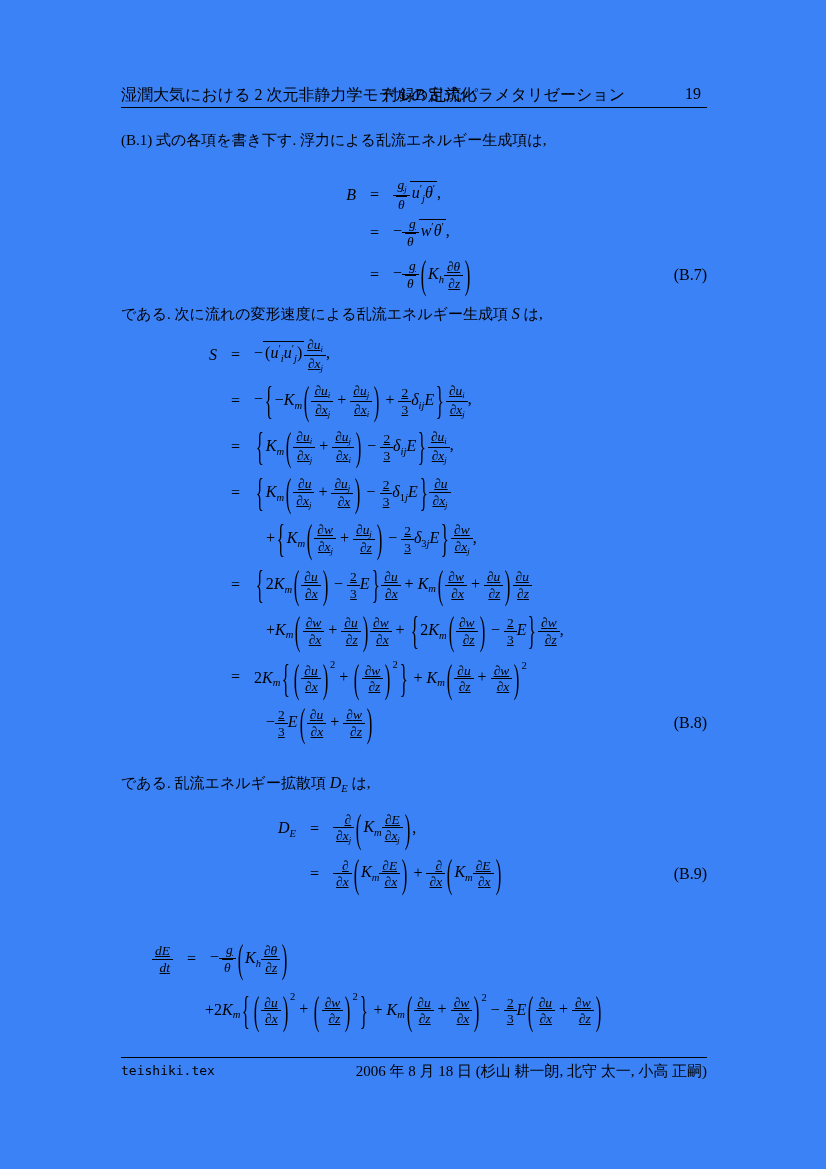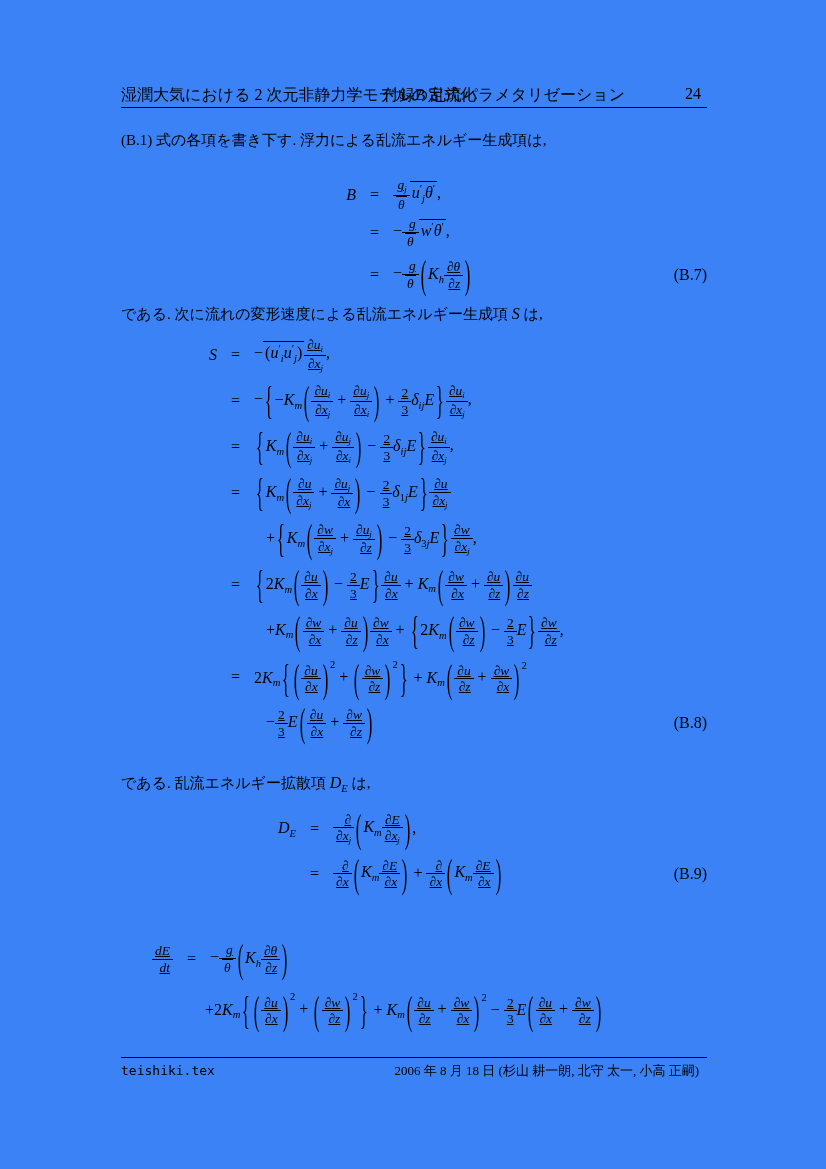--- a/index.html
+++ b/index.html
@@ -14,21 +14,21 @@
 
   
   .h-left   { position:absolute; left:0;   top:85px; font-size:16px; white-space:nowrap; }
   .h-overlay{ position:absolute; left:262px; top:85px; font-size:16px; white-space:nowrap; }
   .h-page   { position:absolute; right:6px; top:85px; font-size:16px; }
   .h-rule   { position:absolute; left:0; right:0; top:107px; border-top:1px solid #000; }
 
   
   .f-rule { position:absolute; left:0; right:0; top:1057px; border-top:1px solid #000; }
   .f-left { position:absolute; left:0; top:1063px; font-size:13px; font-family:"DejaVu Sans Mono","Liberation Mono",monospace; }
-  .f-right{ position:absolute; right:8px; top:1062px; font-size:13px; white-space:nowrap; }
+  .f-right{ position:absolute; right:0; top:1062px; font-size:15px; white-space:nowrap; }
 
   main { position:absolute; left:0; top:0; width:100%; height:100%; }
   .blk { position:absolute; left:0; width:100%; }
 
   .para { font-size:15px; line-height:1.35; }
 
   
   .eq { }
   .eqrow { display:flex; align-items:center; min-height:40px; }
   .lhs { display:inline-block; text-align:right; flex:none; }
@@ -62,21 +62,21 @@
   .blk-b8 { top:332px; } .blk-p3 { top:772px; } .blk-b9 { top:806px; }
   .blk-p4 { top:901px; } .blk-fin{ top:934px; }
 </style>
 </head>
 <body>
 
 <div class="page">
   <div class="content">
     <span class="h-left">湿潤大気における 2 次元非静力学モデルの定式化</span>
     <span class="h-overlay">付録B 乱流パラメタリゼーション</span>
-    <span class="h-page">24</span>
+    <span class="h-page">19</span>
     <div class="h-rule"></div>
 
     <main>
         <div class="para blk blk-p1"><span>(B.1) 式の各項を書き下す. 浮力による乱流エネルギー生成項は,</span></div>
         <div class="eq blk blk-b7" style="padding-left: 221px;">
           <div class="eqrow">
             <span class="lhs math" style="width: 14px;"><span class="mi">B</span></span>
             <span class="rel math">=</span>
             <span class="rhs math"><span class="frac"><span class="num"><span class="mi">g</span><span class="msub"><span class="mi">j</span></span></span><span class="den"><span class="ol"><span class="mi">θ</span></span></span></span><span class="ol"><span class="mi">u</span><span class="msup"><span class="mn">′</span></span><span class="msub"><span class="mi">j</span></span><span class="mi">θ</span><span class="msup"><span class="mn">′</span></span></span><span class="mn">,</span></span>
           </div>

